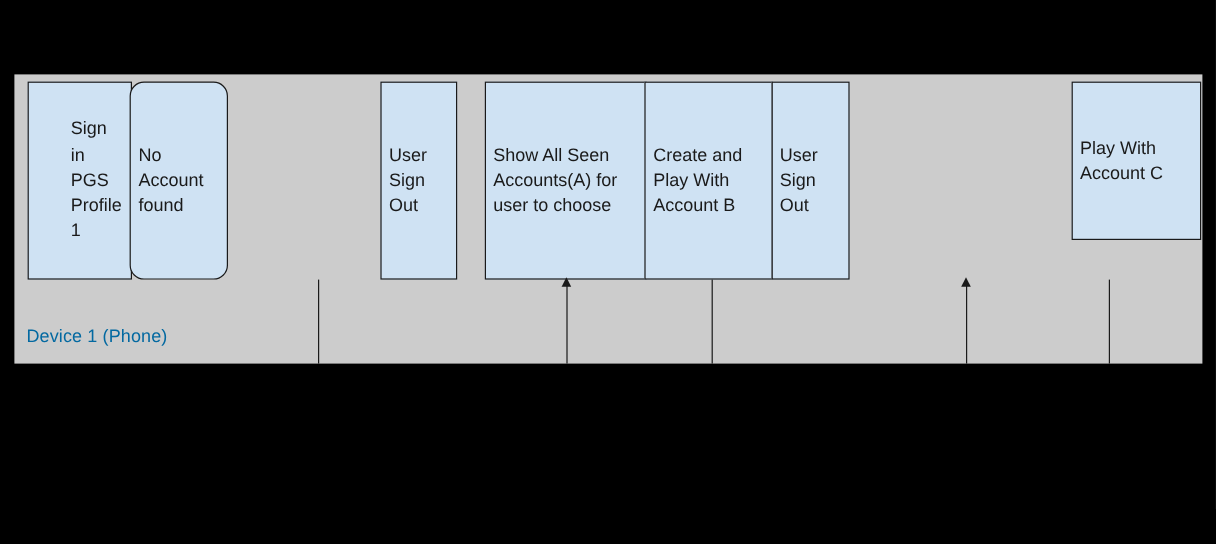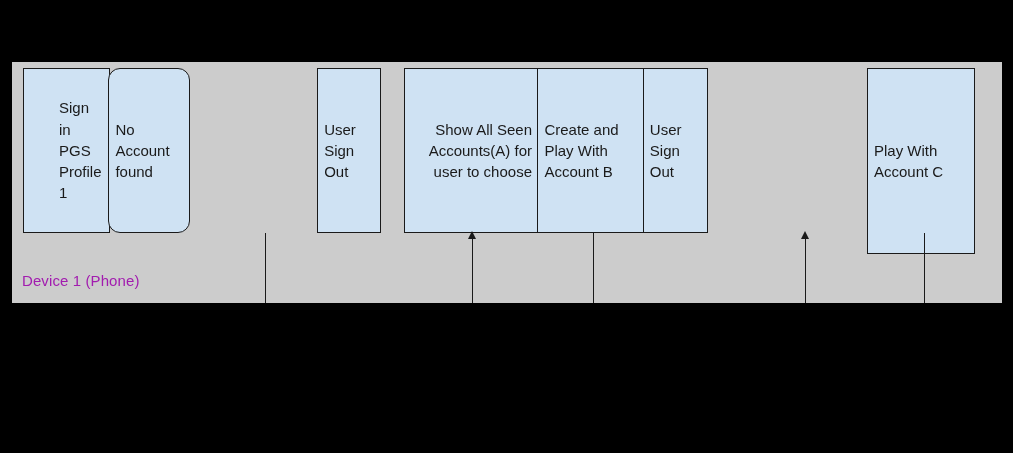--- a/index.html
+++ b/index.html
@@ -26,21 +26,21 @@
     top: 62px;
     width: 990px;
     height: 241px;
     background: #cccccc;
   }
   .lane-label {
     position: absolute;
     left: 10px;
     top: 210px;
     font-size: 15px;
-    color: #a21caf;
+    color: #0369a1;
     letter-spacing: 0.1px;
     white-space: nowrap;
     text-align: right;
   }
   
   .box {
     position: absolute;
     box-sizing: border-box;
     background: #cfe2f3;
     border: 1.6px solid #1a1a1a;
@@ -49,21 +49,21 @@
     color: #1a1a1a;
     font-size: 15px;
     line-height: 1.42;
   }
   .box .txt {
     width: 100%;
     padding: 0 6px;
     box-sizing: border-box;
   }
   .box.left-align .txt { text-align: left; }
-  .box.center-align .txt { text-align: right; }
+  .box.center-align .txt { text-align: left; }
 
   
   .vline {
     position: absolute;
     width: 1.6px;
     background: #1a1a1a;
   }
   .arrow-up {
     position: absolute;
     width: 0;
@@ -95,21 +95,21 @@
   <div class="box center-align" style="left:404px; top:68px; width:135px; height:165px;">
     <div class="txt">Show All Seen Accounts(A) for user to choose</div>
   </div>
   <div class="box left-align" style="left:537.4px; top:68px; width:107px; height:165px;align-items:center;">
     <div class="txt">Create and Play With Account B</div>
   </div>
   <div class="box left-align" style="left:642.8px; top:68px; width:65px; height:165px;">
     <div class="txt">User Sign Out</div>
   </div>
 
-  <div class="box left-align" style="left:867px; top:68px; width:108px; height:186px;">
+  <div class="box left-align" style="left:893px; top:68px; width:108px; height:132px;">
     <div class="txt">Play With Account C</div>
   </div>
 
   <div class="vline" style="left:264.6px; top:233px; height:70px;"></div>
 
   <div class="vline" style="left:471.6px; top:238px; height:65px;"></div>
   <div class="arrow-up" style="left:468px; top:231px;"></div>
 
   <div class="vline" style="left:592.6px; top:233px; height:70px;"></div>
 

